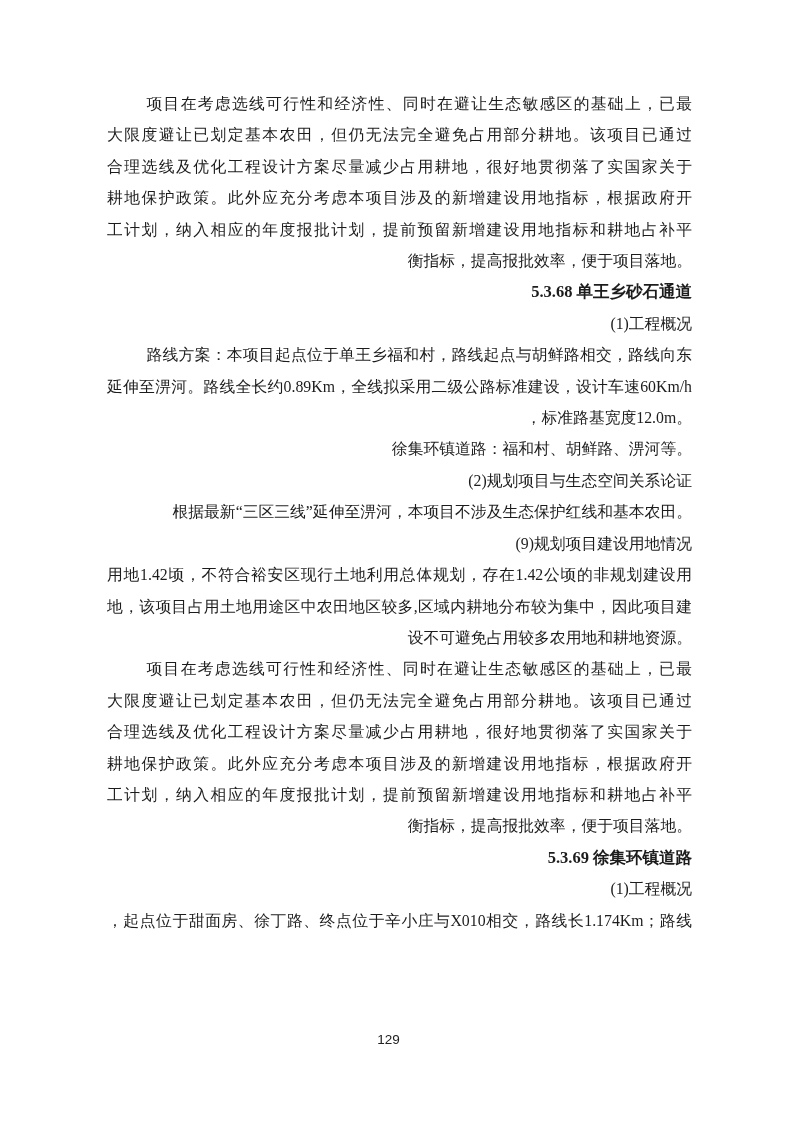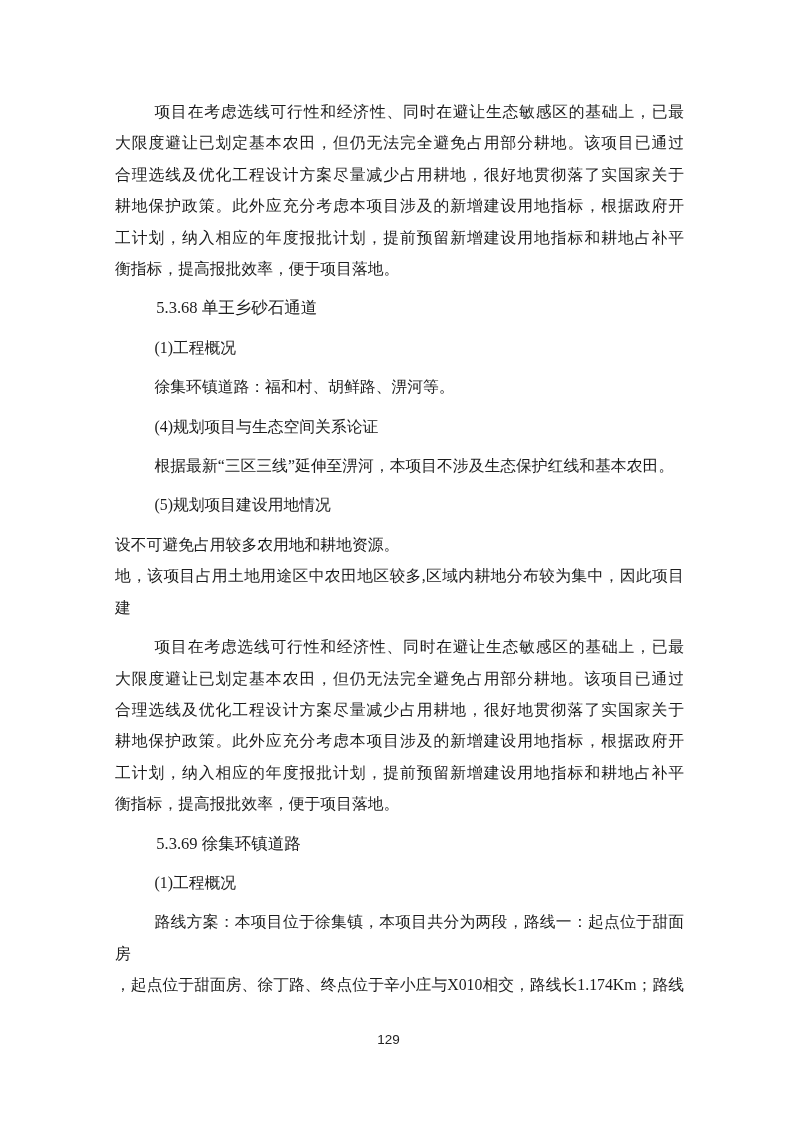--- a/index.html
+++ b/index.html
@@ -15,37 +15,37 @@
     margin: 0 auto;
     background: #ffffff;
     box-sizing: border-box;
     padding: 88px 101px 0 107px;
     color: #1c1c1c;
     overflow: hidden;
   }
   .content {
     width: 100%;
   }
-  .block { margin: 8px; }
+  .block { margin: 0; }
   .line {
     font-size: 15.8px;
     line-height: 31.4px;
     white-space: pre-wrap;
-    text-align: left;
+    text-align: right;
   }
   .line.fill {
     text-align: justify;
     text-align-last: justify;
     text-justify: inter-ideograph;
   }
   .line.indent {
     text-indent: 2.5em;
   }
   .block.heading .line {
-    font-weight: normal;
+    font-weight: bold;
     font-size: 16.5px;
   }
   .page-number {
     position: absolute;
     left: 0;
     right: 16px;
     top: 1032px;
     text-align: center;
     font-size: 13.5px;
     color: #222;
@@ -65,48 +65,53 @@
         <div class="line fill">工计划，纳入相应的年度报批计划，提前预留新增建设用地指标和耕地占补平</div>
         <div class="line">衡指标，提高报批效率，便于项目落地。</div>
       </div>
       <div class="block heading">
         <div class="line indent">5.3.68 单王乡砂石通道</div>
       </div>
       <div class="block paragraph">
         <div class="line indent">(1)工程概况</div>
       </div>
       <div class="block paragraph">
+        <div class="line indent fill">路线方案：本项目起点位于单王乡福和村，路线起点与胡鲜路相交，路线向东</div>
+        <div class="line fill">延伸至淠河。路线全长约0.89Km，全线拟采用二级公路标准建设，设计车速60Km/h</div>
+        <div class="line">，标准路基宽度12.0m。</div>
+      </div>
+      <div class="block paragraph">
         <div class="line indent">徐集环镇道路：福和村、胡鲜路、淠河等。</div>
       </div>
       <div class="block paragraph">
-        <div class="line indent">(4)规划项目与生态空间关系论证</div>
+        <div class="line indent">(2)规划项目与生态空间关系论证</div>
       </div>
       <div class="block paragraph">
         <div class="line indent">根据最新“三区三线”延伸至淠河，本项目不涉及生态保护红线和基本农田。</div>
       </div>
       <div class="block paragraph">
-        <div class="line indent">(5)规划项目建设用地情况</div>
+        <div class="line indent">(9)规划项目建设用地情况</div>
       </div>
       <div class="block paragraph">
+        <div class="line fill">用地1.42顷，不符合裕安区现行土地利用总体规划，存在1.42公顷的非规划建设用</div>
+        <div class="line fill">地，该项目占用土地用途区中农田地区较多,区域内耕地分布较为集中，因此项目建</div>
         <div class="line">设不可避免占用较多农用地和耕地资源。</div>
-        <div class="line fill">地，该项目占用土地用途区中农田地区较多,区域内耕地分布较为集中，因此项目建</div>
       </div>
       <div class="block paragraph">
         <div class="line indent fill">项目在考虑选线可行性和经济性、同时在避让生态敏感区的基础上，已最</div>
         <div class="line fill">大限度避让已划定基本农田，但仍无法完全避免占用部分耕地。该项目已通过</div>
         <div class="line fill">合理选线及优化工程设计方案尽量减少占用耕地，很好地贯彻落了实国家关于</div>
         <div class="line fill">耕地保护政策。此外应充分考虑本项目涉及的新增建设用地指标，根据政府开</div>
         <div class="line fill">工计划，纳入相应的年度报批计划，提前预留新增建设用地指标和耕地占补平</div>
         <div class="line">衡指标，提高报批效率，便于项目落地。</div>
       </div>
       <div class="block heading">
         <div class="line indent">5.3.69 徐集环镇道路</div>
       </div>
       <div class="block paragraph">
         <div class="line indent">(1)工程概况</div>
       </div>
       <div class="block paragraph">
-        <div class="line indent fill">路线方案：本项目位于徐集镇，本项目共分为两段，路线一：起点位于甜面房</div>
         <div class="line fill">，起点位于甜面房、徐丁路、终点位于辛小庄与X010相交，路线长1.174Km；路线</div>
       </div>
     </div>
   <div class="page-number">129</div>
 </div>
 
 </body></html>

